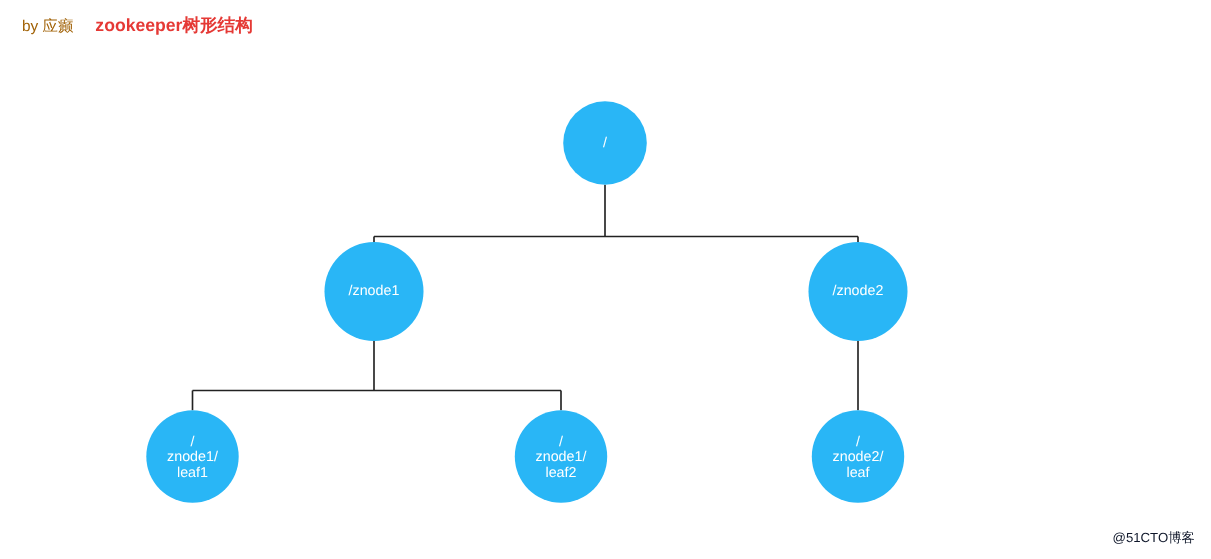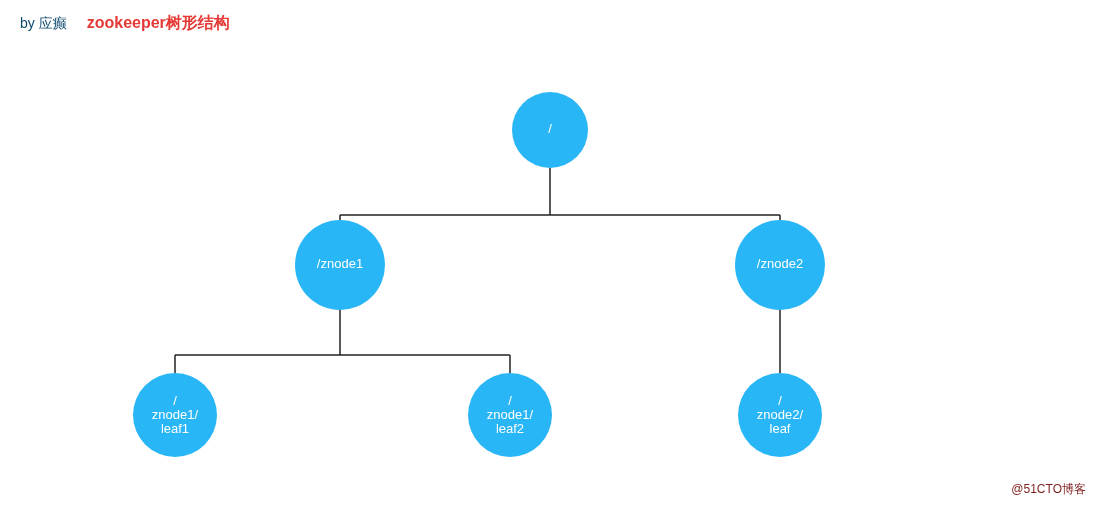--- a/index.html
+++ b/index.html
@@ -13,33 +13,33 @@
     }
     .header {
       position: absolute;
       top: 13px;
       left: 20px;
       display: flex;
       align-items: center;
       gap: 20px;
     }
     .by-author {
-      color: #0c4a6e;
+      color: #a16207;
       font-size: 14px;
     }
     .title {
       color: #e53935;
       font-size: 16px;
       font-weight: bold;
     }
     .watermark {
       position: absolute;
       bottom: 10px;
       right: 15px;
-      color: #7f1d1d;
+      color: #0f172a;
       font-size: 12px;
     }
     svg.tree {
       position: absolute;
       top: 0;
       left: 0;
       width: 1101px;
       height: 508px;
     }
     .node-circle {

